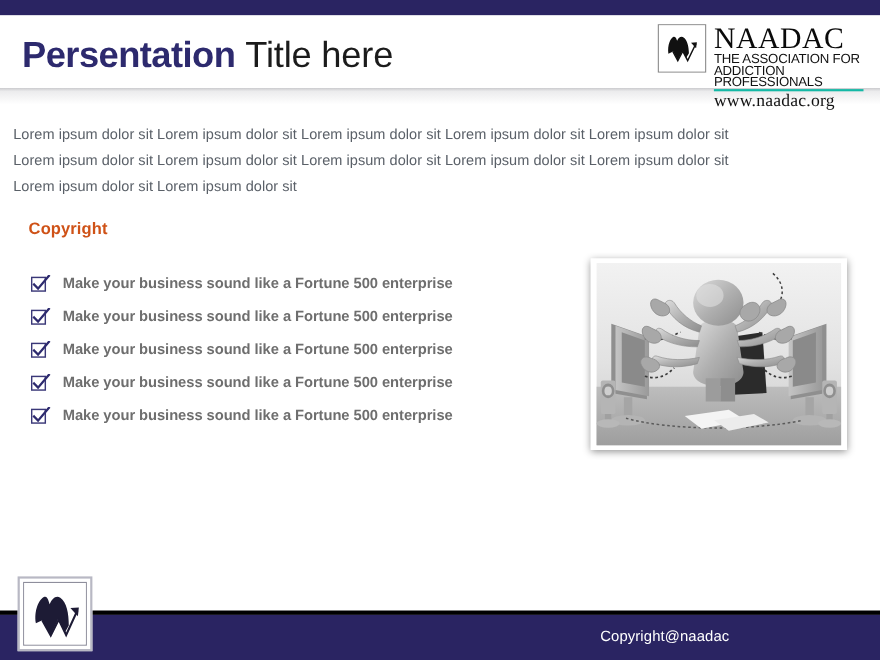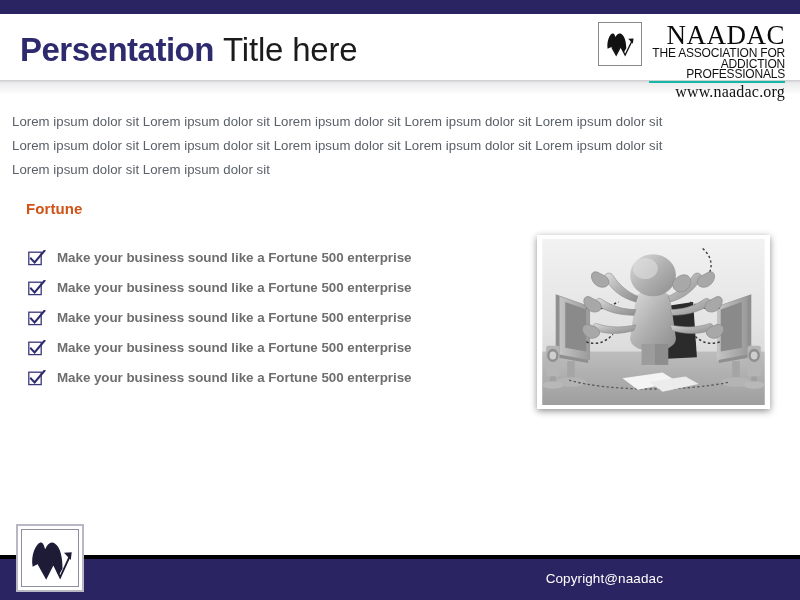--- a/index.html
+++ b/index.html
@@ -49,21 +49,21 @@
     position:absolute; left:598px; top:22px;
     width:192px; height:62px;
     display:flex; align-items:flex-start; gap:7px;
   }
   .logo-mark {
     width:44px; height:44px; flex:0 0 44px;
     border:1.5px solid #8a8a8a; background:#ffffff;
     position:relative;
   }
   .logo-mark svg { display:block; width:100%; height:100%; }
-  .logo-text { padding-top:0px;text-align:right; }
+  .logo-text { padding-top:0px; }
   .logo-name {
     font-family:"Liberation Serif", serif;
     font-size:27px; line-height:26px; font-weight:normal;
     letter-spacing:0.5px; color:#0a0a0a;
   }
   .logo-tag {
     font-family:"Liberation Sans", sans-serif;
     font-size:12px; line-height:10.5px; color:#111111;
     letter-spacing:-0.2px;
     border-bottom:2px solid #14b8a6; padding-bottom:1px; width:136px;
@@ -171,21 +171,21 @@
       <div class="logo-tag">
         <div>THE ASSOCIATION FOR</div>
         <div>ADDICTION PROFESSIONALS</div>
       </div>
       <div class="logo-url">www.naadac.org</div>
     </div>
   </div>
 
   <div class="body-text">Lorem ipsum dolor sit Lorem ipsum dolor sit  Lorem ipsum dolor sit Lorem ipsum dolor sit Lorem ipsum dolor sit Lorem ipsum dolor sit  Lorem ipsum dolor sit Lorem ipsum dolor sit Lorem ipsum dolor sit Lorem ipsum dolor sit  Lorem ipsum dolor sit Lorem ipsum dolor sit</div>
 
-  <div class="features-head">Fortune</div>
+  <div class="features-head">Copyright</div>
 
   <ul class="checklist">
     <li class="check-item">
       <span class="check-box">
         <svg width="20" height="17" viewBox="0 0 20 17" xmlns="http://www.w3.org/2000/svg">
           <rect x="0.8" y="2.2" width="12.4" height="12.4" fill="#ffffff" stroke="#3a3878" stroke-width="1.3"></rect>
           <path d="M3 8.6 L6.6 12.4 L16.4 0.8" fill="none" stroke="#2d2a6e" stroke-width="2.1" stroke-linecap="square"></path>
         </svg>
       </span>
       <span class="check-label">Make your business sound like a Fortune 500 enterprise</span>

